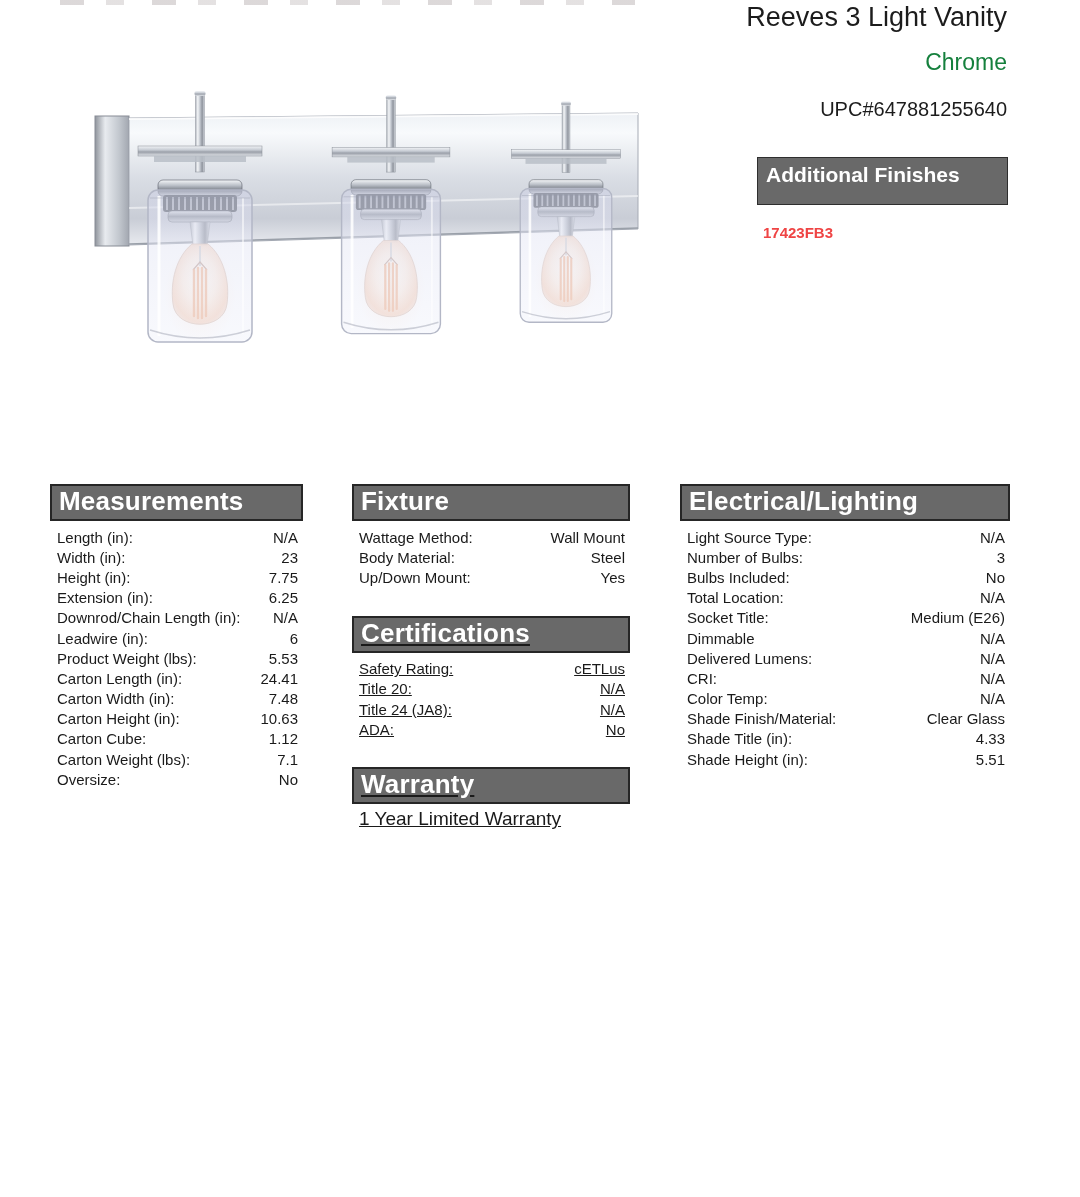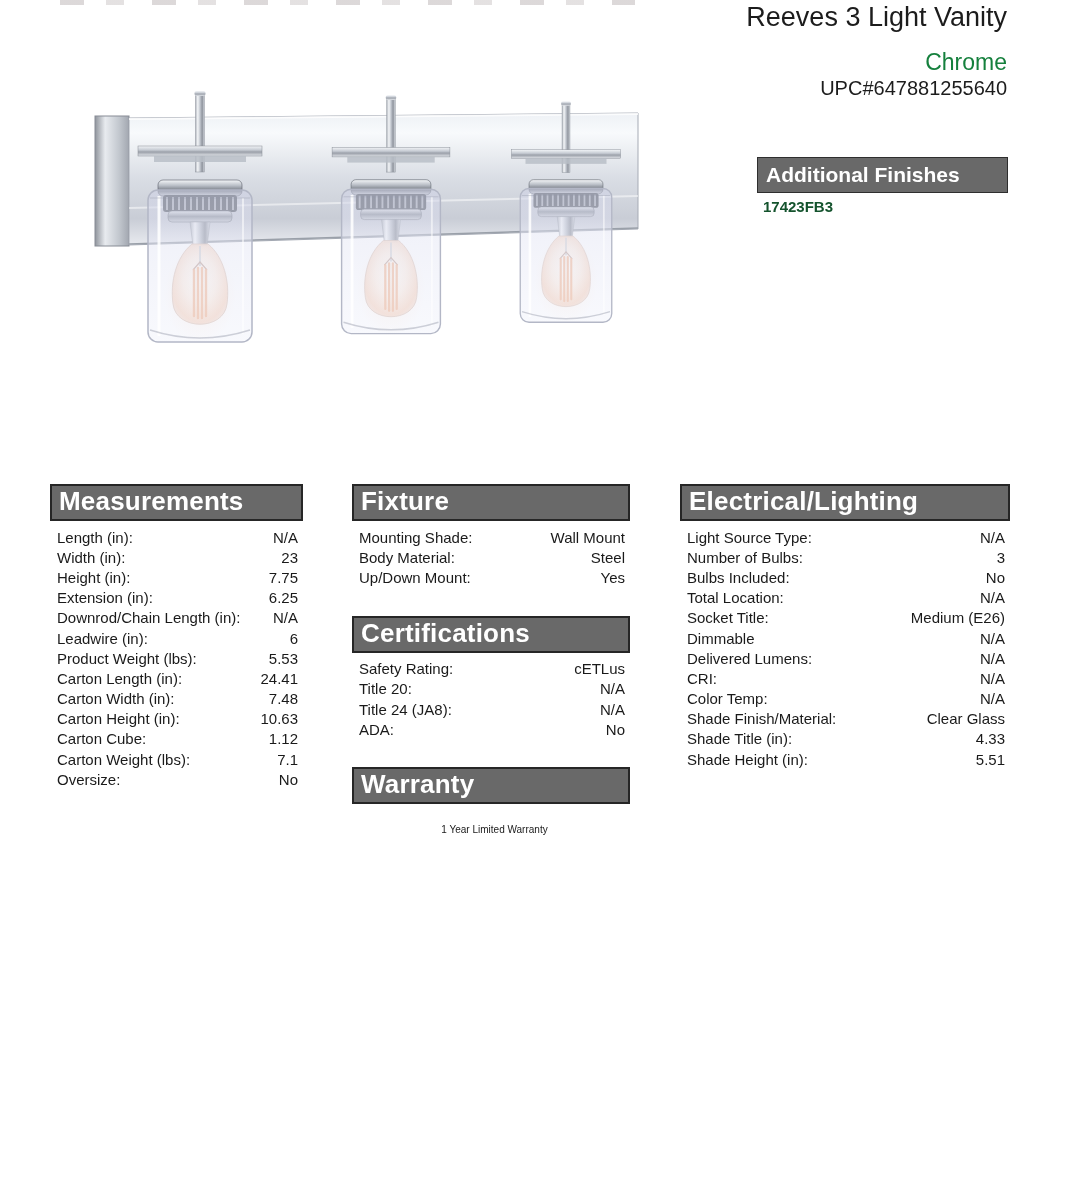--- a/index.html
+++ b/index.html
@@ -13,51 +13,51 @@
     background:repeating-linear-gradient(90deg,
       rgba(115,100,102,0.45) 0 24px, transparent 24px 46px,
       rgba(115,100,102,0.35) 46px 64px, transparent 64px 92px);
     opacity:.55;
   }
 
   
   .title-block{ position:absolute; top:1px; right:73px; text-align:right; }
   .product-title{ font-size:27px; line-height:33px; color:#1c1c1c;margin-left:14px; }
   .product-finish{ font-size:23px; line-height:28px; margin-top:14px; color:#15803d; }
-  .product-upc{ font-size:20px; line-height:24px; margin-top:0; color:#1c1c1c; }
+  .product-upc{ font-size:20px; line-height:24px; margin-top:21px; color:#1c1c1c; }
 
   
   .af-block{ position:absolute; left:757px; top:157px; width:251px; }
   .af-header{
-    width:251px; height:36px; background:#696969; border:1px solid #2e2e2e;
+    width:251px; height:48px; background:#696969; border:1px solid #2e2e2e;
     color:#ffffff; font-weight:bold; font-size:21px; line-height:33px; padding-left:8px;
   }
-  .af-item{ margin-top:5px; padding-left:6px; font-weight:bold; font-size:15px; color:#14532d; }
+  .af-item{ margin-top:19px; padding-left:6px; font-weight:bold; font-size:15px; color:#ef4444; }
 
   
   .fixture-wrap{ position:absolute; left:80px; top:88px; width:590px; height:272px; }
 
   
   .col{ position:absolute; top:484px; }
   .col1{ left:50px; width:253px; }
   .col2{ left:352px; width:278px; }
   .col3{ left:680px; width:330px; }
 
   .section-header{
     width:100%; height:37px; background:#696969; border:2px solid #262626;
     color:#ffffff; font-weight:bold; font-size:26px; line-height:31px; padding-left:7px;
     letter-spacing:0.2px;
   }
   .rows{ margin-top:6px; }
   .row{ display:flex; justify-content:space-between; align-items:center;
         height:20.2px; font-size:15px; color:#1a1a1a; padding:0 5px 0 7px; }
   .row .lbl{ white-space:nowrap; }
   .row .val{ text-align:right; white-space:nowrap; }
-  .gap{ margin-top:28px; }
-  .warranty-text{ margin-top:20px; padding-left:7px; font-size:10px; color:#1a1a1a;text-align:center; }
+  .gap{ margin-top:28px;text-decoration:underline; }
+  .warranty-text{ margin-top:4px; padding-left:7px; font-size:19px; color:#1a1a1a; }
 </style>
 </head>
 <body>
 
 <div class="page">
 
   <div class="top-fragments"></div>
 
   <div class="title-block">
     <div class="product-title">Reeves 3 Light Vanity</div>
@@ -224,21 +224,21 @@
           <span class="val">No</span>
         </div>
       </div>
   </div>
 
   <div class="col col2">
     <div>
       <div class="section-header">Fixture</div>
       <div class="rows">
           <div class="row">
-            <span class="lbl">Mounting Shade:</span>
+            <span class="lbl">Wattage Method:</span>
             <span class="val">Wall Mount</span>
           </div>
           <div class="row">
             <span class="lbl">Body Material:</span>
             <span class="val">Steel</span>
           </div>
           <div class="row">
             <span class="lbl">Up/Down Mount:</span>
             <span class="val">Yes</span>
           </div>

